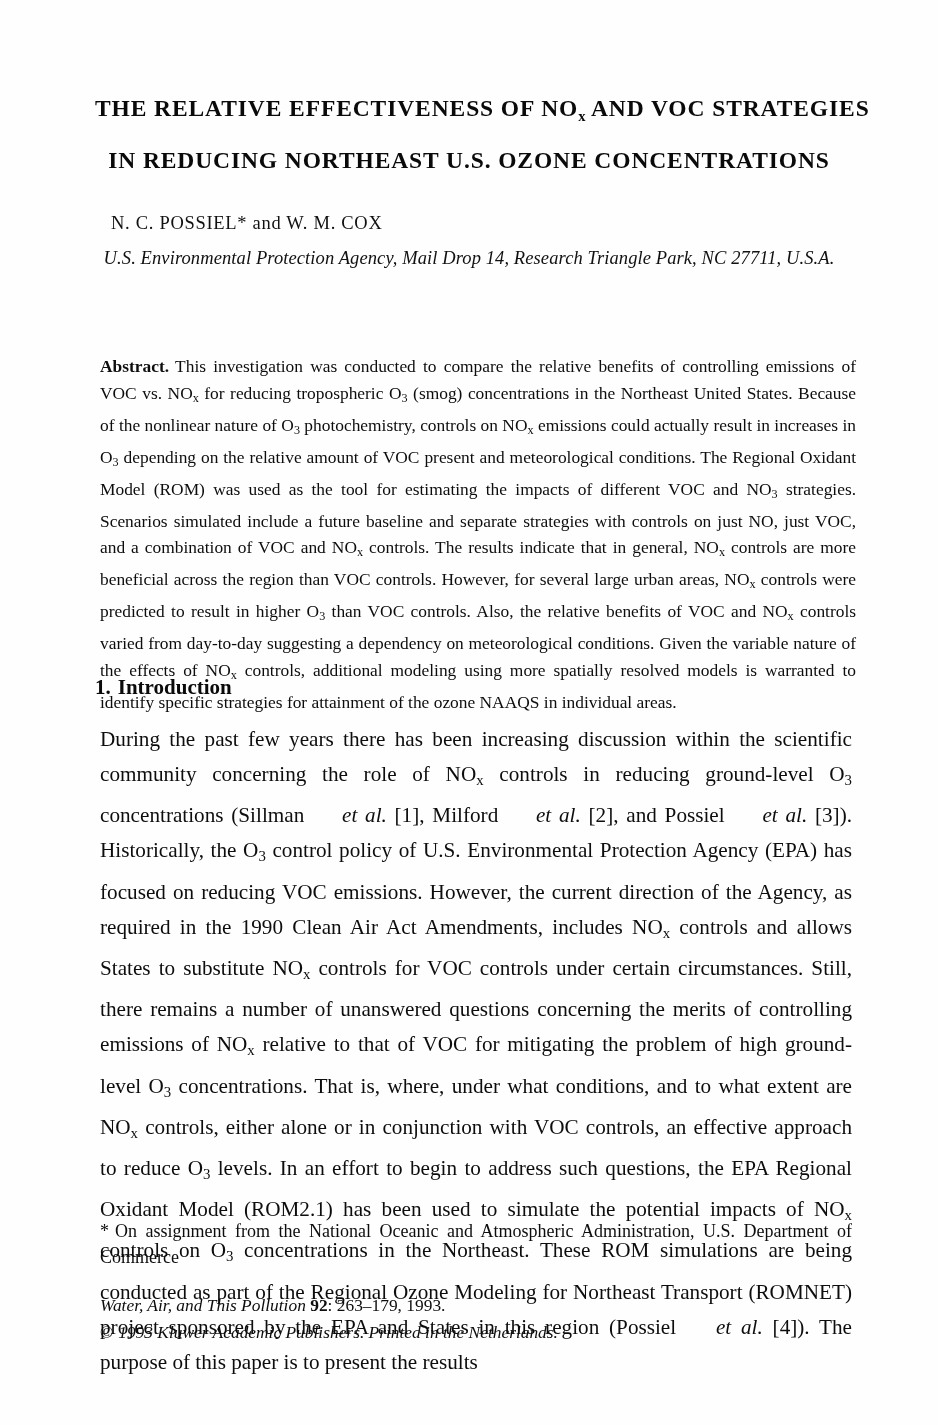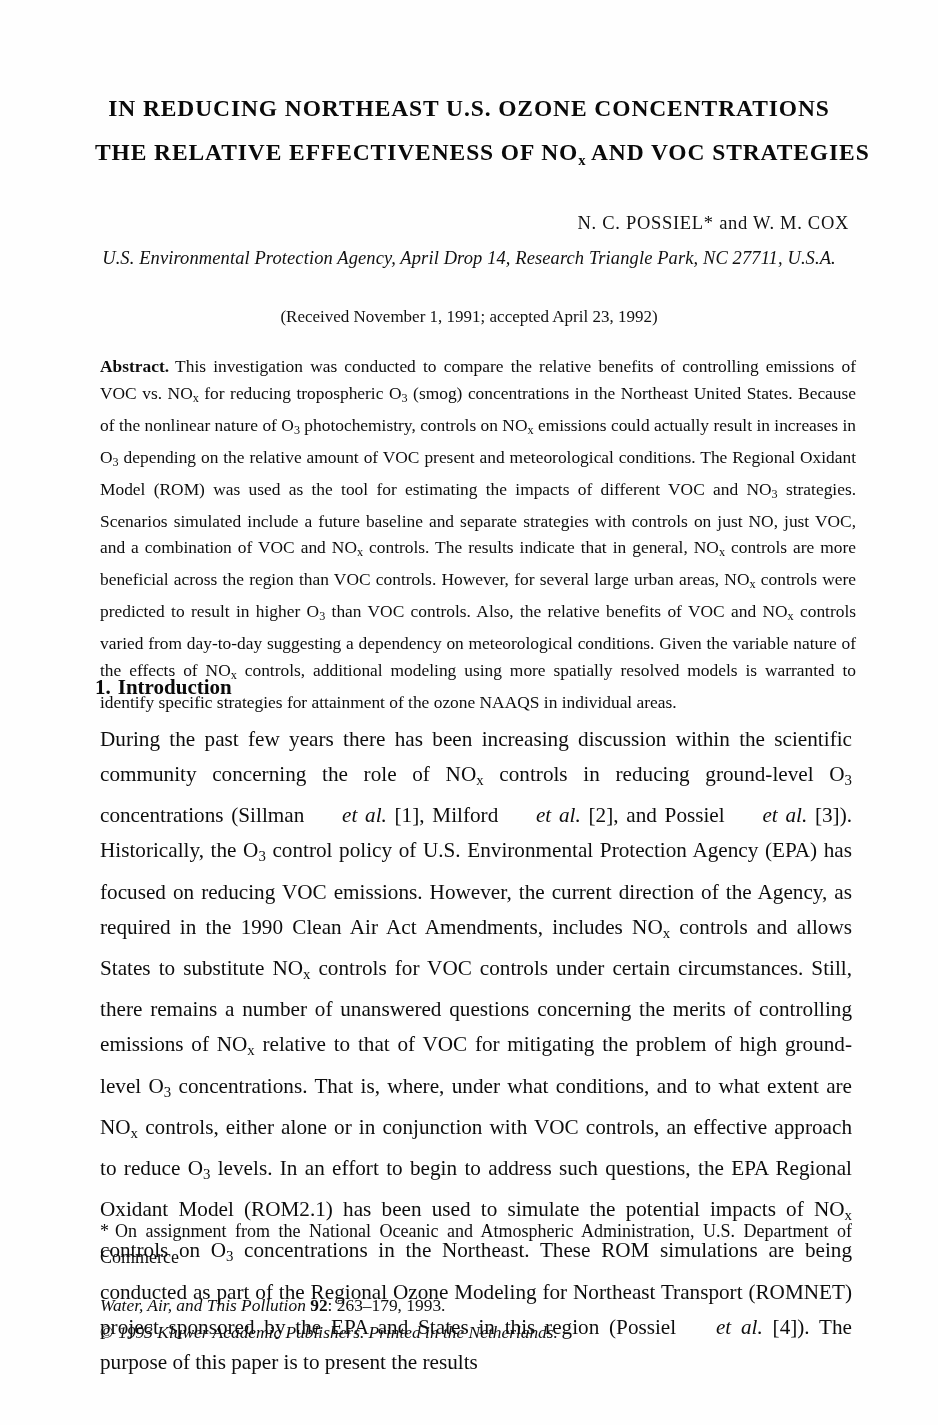--- a/index.html
+++ b/index.html
@@ -36,24 +36,24 @@
   sub.t {
     font-size: 0.62em;
     vertical-align: -0.32em;
     letter-spacing: 0;
     font-weight: bold;
   }
 
   
   .authors {
     position: absolute;
-    left: 101px;
+    left: 111px;
     top: 213px;
     width: 748px;
-    text-align: right;
+    text-align: left;
     font-size: 18.5px;
     letter-spacing: 0.7px;
     color: #111;
   }
   .affiliation {
     position: absolute;
     left: 75px;
     top: 248px;
     width: 788px;
     text-align: center;
@@ -146,27 +146,26 @@
   .journal-footer .vol { font-weight: bold; font-style: normal; }
   .journal-footer .plain { font-style: normal; }
   .journal-footer .copysym { font-style: normal; margin-right: 5px; }
 </style>
 </head>
 <body>
 
 <div class="page">
 
   <div class="title-block">
+    <div class="title-line"><span>THE RELATIVE EFFECTIVENESS OF NO</span><sub class="t">x</sub><span> AND VOC STRATEGIES</span></div>
     <div class="title-line">IN REDUCING NORTHEAST U.S. OZONE CONCENTRATIONS</div>
-    <div class="title-line"><span>THE RELATIVE EFFECTIVENESS OF NO</span><sub class="t">x</sub><span> AND VOC STRATEGIES</span></div>
   </div>
 
   <div class="authors">N. C. POSSIEL* and W. M. COX</div>
-  <div class="affiliation">U.S. Environmental Protection Agency, April Drop 14, Research Triangle Park, NC 27711, U.S.A.</div>
-  <div class="received">(Received November 1, 1991; accepted April 23, 1992)</div>
+  <div class="affiliation">U.S. Environmental Protection Agency, Mail Drop 14, Research Triangle Park, NC 27711, U.S.A.</div>
 
   <div class="abstract">
     <b>Abstract.</b><span class="gap"></span><span>This investigation was conducted to compare the relative benefits of controlling emissions of VOC vs. NO</span><sub>x</sub><span> for reducing tropospheric O</span><sub>3</sub><span> (smog) concentrations in the Northeast United States. Because of the nonlinear nature of O</span><sub>3</sub><span> photochemistry, controls on NO</span><sub>x</sub><span> emissions could actually result in increases in O</span><sub>3</sub><span> depending on the relative amount of VOC present and meteorological conditions. The Regional Oxidant Model (ROM) was used as the tool for estimating the impacts of different VOC and NO</span><sub>3</sub><span> strategies. Scenarios simulated include a future baseline and separate strategies with controls on just NO, just VOC, and a combination of VOC and NO</span><sub>x</sub><span> controls. The results indicate that in general, NO</span><sub>x</sub><span> controls are more beneficial across the region than VOC controls. However, for several large urban areas, NO</span><sub>x</sub><span> controls were predicted to result in higher O</span><sub>3</sub><span> than VOC controls. Also, the relative benefits of VOC and NO</span><sub>x</sub><span> controls varied from day-to-day suggesting a dependency on meteorological conditions. Given the variable nature of the effects of NO</span><sub>x</sub><span> controls, additional modeling using more spatially resolved models is warranted to identify specific strategies for attainment of the ozone NAAQS in individual areas.</span>
   </div>
 
   <div class="section-heading">
     <span class="num">1.</span><span>Introduction</span>
   </div>
 
   <div class="body">

